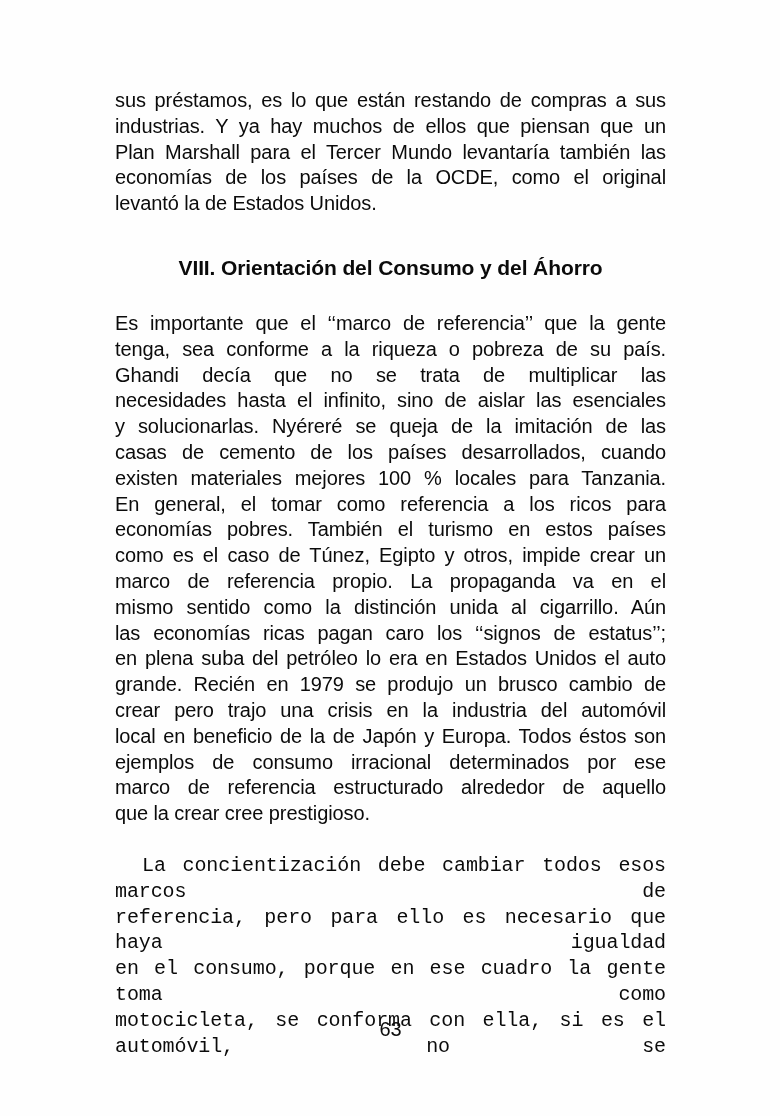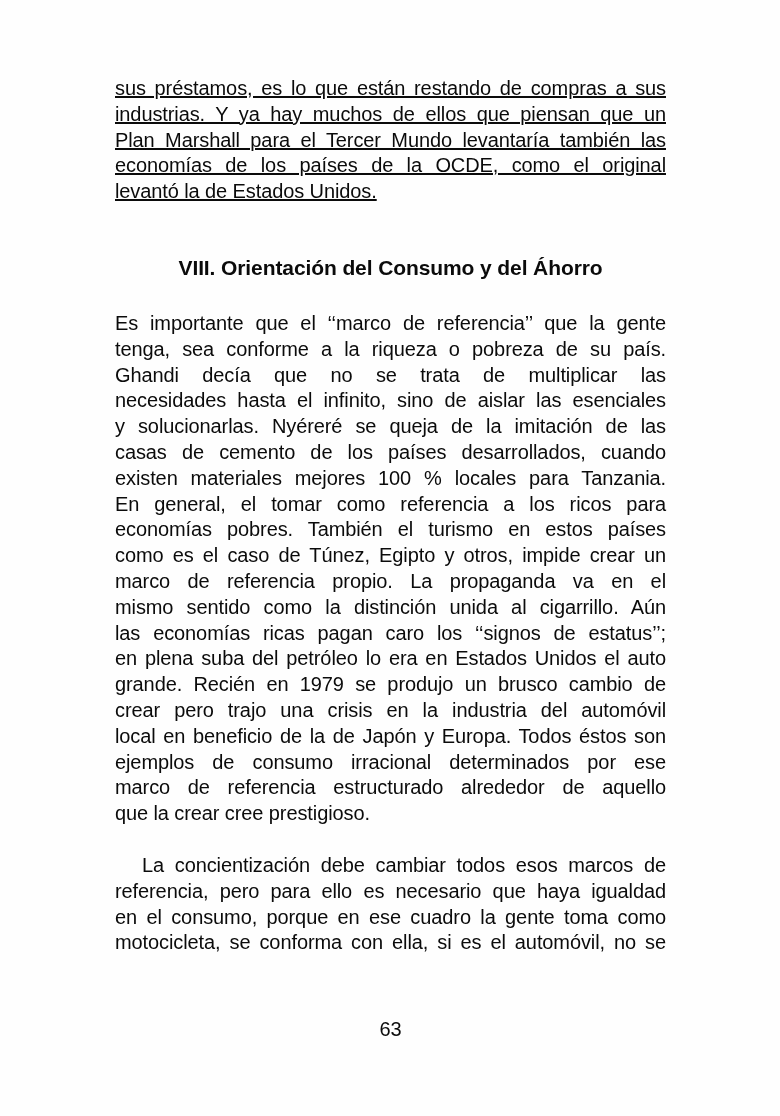--- a/index.html
+++ b/index.html
@@ -56,21 +56,21 @@
     font-size: 20px;
     line-height: 26px;
     text-align: center;
   }
 </style>
 </head>
 <body>
 
 <div class="page">
 
-  <div class="block para" style="top: 76px; text-decoration: underline;">
+  <div class="block para" style="top: 88px;">
       <div class="line">sus préstamos, es lo que están restando de compras a sus</div>
       <div class="line">industrias. Y ya hay muchos de ellos que piensan que un</div>
       <div class="line">Plan Marshall para el Tercer Mundo levantaría también las</div>
       <div class="line">economías de los países de la OCDE, como el original</div>
       <div class="line">levantó la de Estados Unidos.</div>
     </div>
 
   <h1 class="block heading" style="top: 255px;">VIII. Orientación del Consumo y del Áhorro</h1>
 
   <div class="block para" style="top: 311px;">
@@ -89,21 +89,21 @@
       <div class="line">las economías ricas pagan caro los ‘‘signos de estatus’’;</div>
       <div class="line">en plena suba del petróleo lo era en Estados Unidos el auto</div>
       <div class="line">grande. Recién en 1979 se produjo un brusco cambio de</div>
       <div class="line">crear pero trajo una crisis en la industria del automóvil</div>
       <div class="line">local en beneficio de la de Japón y Europa. Todos éstos son</div>
       <div class="line">ejemplos de consumo irracional determinados por ese</div>
       <div class="line">marco de referencia estructurado alrededor de aquello</div>
       <div class="line">que la crear cree prestigioso.</div>
     </div>
 
-  <div class="block para indent-first flush-last" style="top: 853px;">
+  <div class="block para indent-first flush-last" style="top: 853px; font-family: Liberation Mono, monospace;">
       <div class="line">La concientización debe cambiar todos esos marcos de</div>
       <div class="line">referencia, pero para ello es necesario que haya igualdad</div>
       <div class="line">en el consumo, porque en ese cuadro la gente toma como</div>
       <div class="line">motocicleta, se conforma con ella, si es el automóvil, no se</div>
     </div>
 
   <div class="block pagenum" style="top: 1016px;">63</div>
 
 </div>
 

